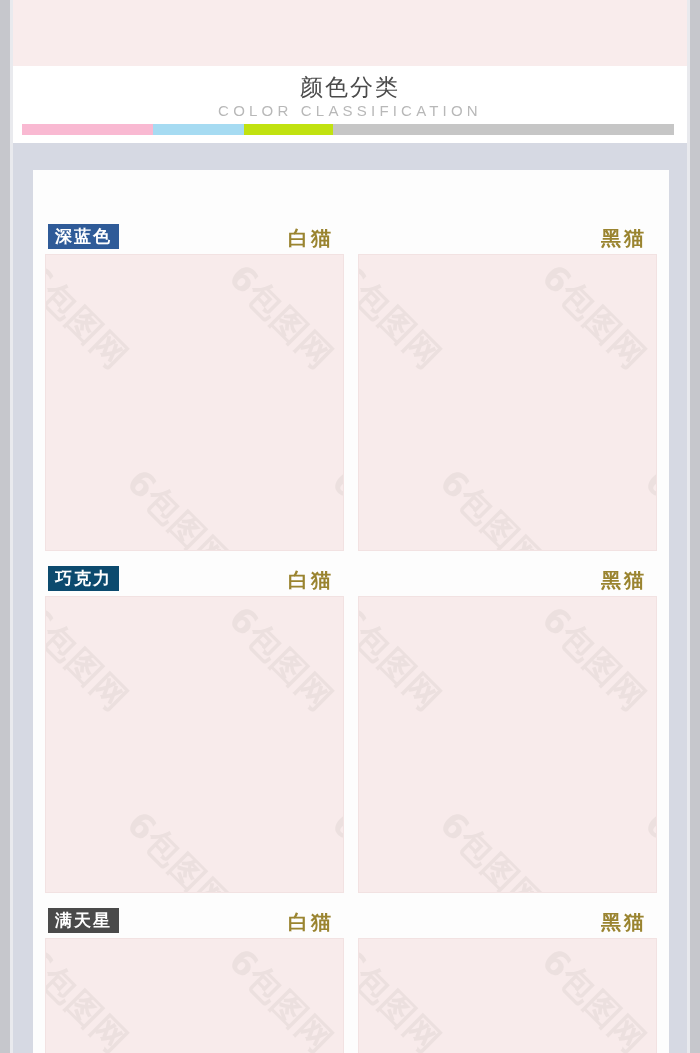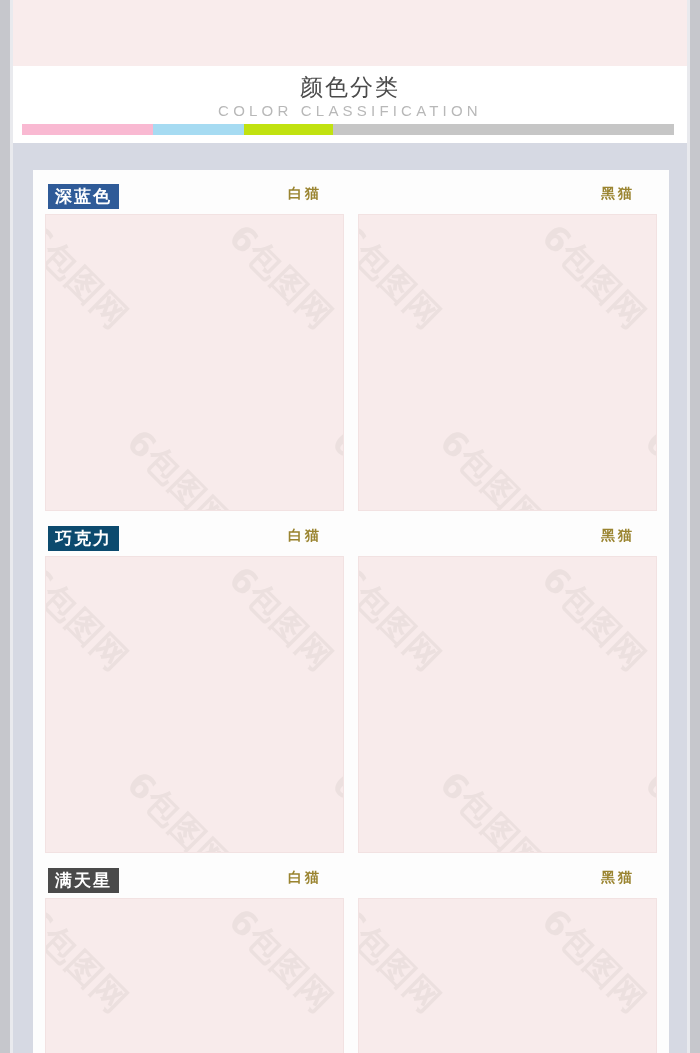--- a/index.html
+++ b/index.html
@@ -109,39 +109,40 @@
     height: 883px;
     background: #fdfdfd;
   }
 
   
   .section { position: absolute; left: 0; width: 636px; }
 
   .sec-head {
     position: relative;
     height: 30px;
+    margin-top: 40px;
   }
   .tag {
     position: absolute;
     left: 15px;
     top: 0;
     height: 25px;
     line-height: 25px;
     padding: 0 7px;
     color: #ffffff;
     font-size: 17px;
     font-weight: bold;
     letter-spacing: 2px;
     font-family: "DejaVu Sans", "Liberation Sans", sans-serif;
     white-space: nowrap;
   }
   .cat-label {
     position: absolute;
     top: 1px;
-    font-size: 14px;
+    font-size: 20px;
     font-weight: bold;
     color: #9a8430;
     letter-spacing: 3px;
     font-family: "DejaVu Sans", "Liberation Sans", sans-serif;
     white-space: nowrap;
   }
   .cat-label.white-cat { left: 255px; }
   .cat-label.black-cat { left: 568px; font-family: Liberation Mono, monospace; }
 
   .sec-body {

